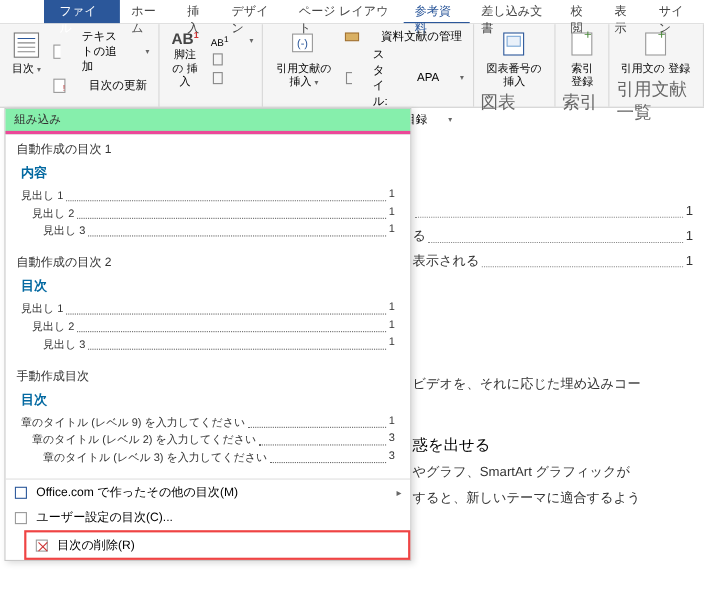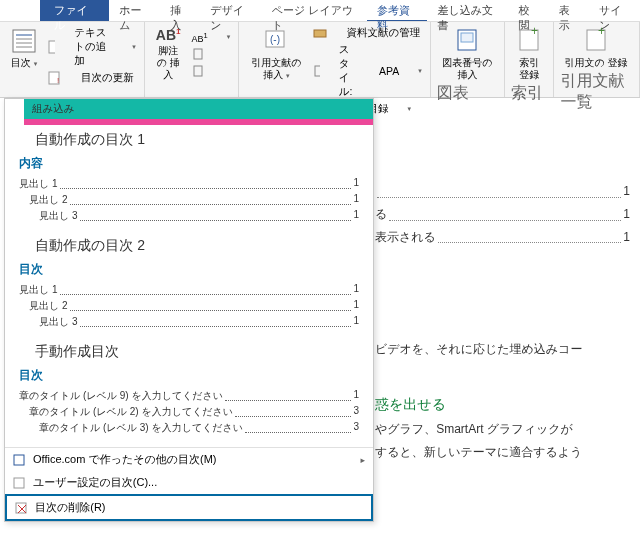--- a/index.html
+++ b/index.html
@@ -14,43 +14,43 @@
   .group { border-right: 1px solid #d8d8d8; padding: 3px 6px 1px 6px; display: flex; flex-direction: column; justify-content: space-between; }
   .group-content { display: flex; gap: 4px; flex: 1; }
   .group-label { font-size: 16px; color: #666; padding-bottom: 13px; }
   .bigbtn { display: flex; flex-direction: column; align-items: center; justify-content: flex-start; padding: 2px 4px; cursor: pointer; gap: 2px; }
   .bigbtn .lbl { font-size: 10px; text-align: center; line-height: 1.2; }
   .smallbtn { display: flex; align-items: center; gap: 19px; padding: 1px 2px; cursor: pointer; font-size: 10.5px; }
   .vstack { display: flex; flex-direction: column; gap: 1px; justify-content: center; }
   .dropcaret { font-size: 7px; color: #666; }
   
   .dropdown { position: absolute; top: 98px; left: 4px; width: 370px; background: #fff; border: 1px solid #c8c8c8; box-shadow: 2px 2px 6px rgba(0,0,0,0.15); z-index: 10; }
-  .dd-section-title { background: #14b8a6; padding: 3px 8px; font-size: 10.5px; color: #333; border-bottom: 6px solid #ec4899; margin-left: 19px; }
+  .dd-section-title { background: #86efac; padding: 3px 8px; font-size: 10.5px; color: #333; border-bottom: 3px solid #ec4899; }
   .dd-gallery { padding: 6px 10px; }
-  .gallery-title { font-size: 14px; color: #333; margin-bottom: 6px; margin-left: 20px; }
+  .gallery-title { font-size: 11px; color: #333; margin-bottom: 6px; }
   .toc-sample { font-size: 10px; color: #333; padding: 0 4px; }
   .toc-heading { color: #0369a1; font-size: 12px; margin-bottom: 5px; font-weight: bold; }
   .toc-line { display: flex; font-size: 10px; margin-bottom: 2px; }
   .toc-line .name { white-space: nowrap; }
   .toc-line .dots { flex: 1; border-bottom: 1px dotted #666; margin: 0 2px 2px 2px; }
   .toc-line .pg { }
   .toc-line.l1 { margin-left: 0; }
   .toc-line.l2 { margin-left: 10px; }
   .toc-line.l3 { margin-left: 20px; }
   .dd-sep { border-top: 1px solid #e0e0e0; margin: 4px 0 0 0; }
   .dd-item { display: flex; align-items: center; gap: 6px; padding: 4px 8px; font-size: 11px; cursor: pointer; }
   .dd-item .arrow { margin-left: auto; font-size: 9px; color: #666; }
-  .dd-item.highlighted { border: 2px solid #0369a1; }
+  .dd-item.highlighted { border: 2px solid #ef4444; margin-left: 17px; }
   .mini-icon { width: 14px; height: 14px; display: inline-block; }
   
   .docbg { position: absolute; left: 375px; top: 130px; right: 4px; font-size: 12px; color: #333; line-height: 1.9; padding-right: 6px;}
   .docline { display: flex; }
   .docline .txt { white-space: nowrap; }
   .docline .dots { flex:1; border-bottom: 1px dotted #888; margin: 0 2px 5px 2px;}
-  .docheading { color: #15803d; font-size: 14px; margin-top: 30px; }
+  .docheading { color: #000000; font-size: 14px; margin-top: 30px; }
   
   svg { display: block; }
 </style>
 </head>
 <body>
 
 <div class="tabbar">
   <div class="tab file">ファイル</div>
   <div class="tab">ホーム</div>
   <div class="tab">挿入</div>

